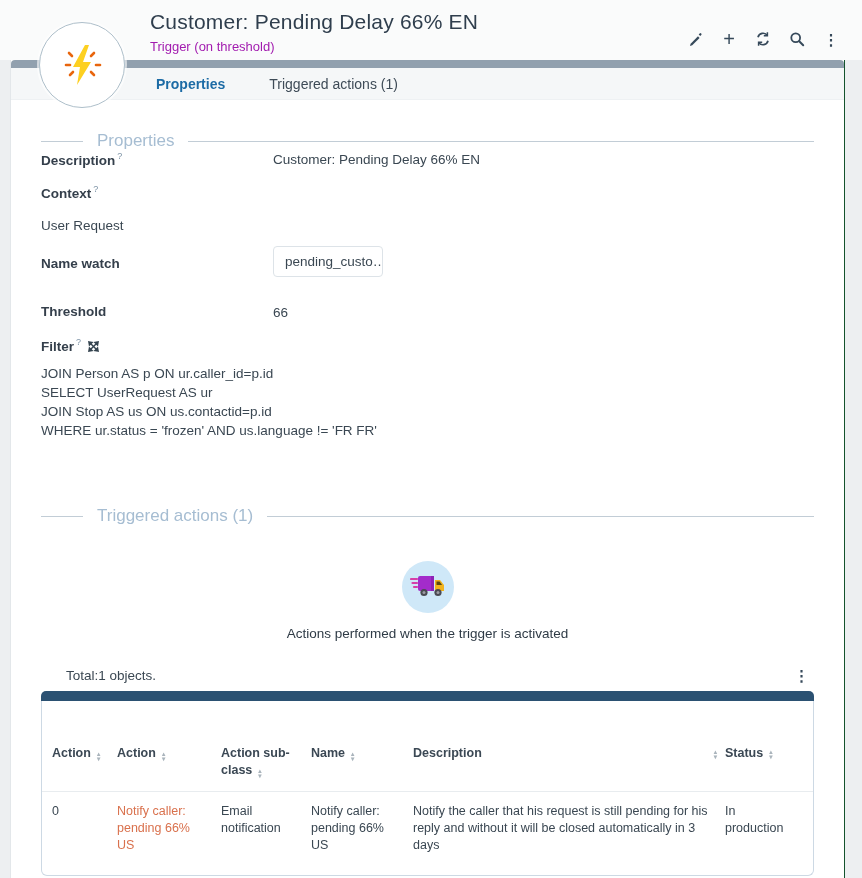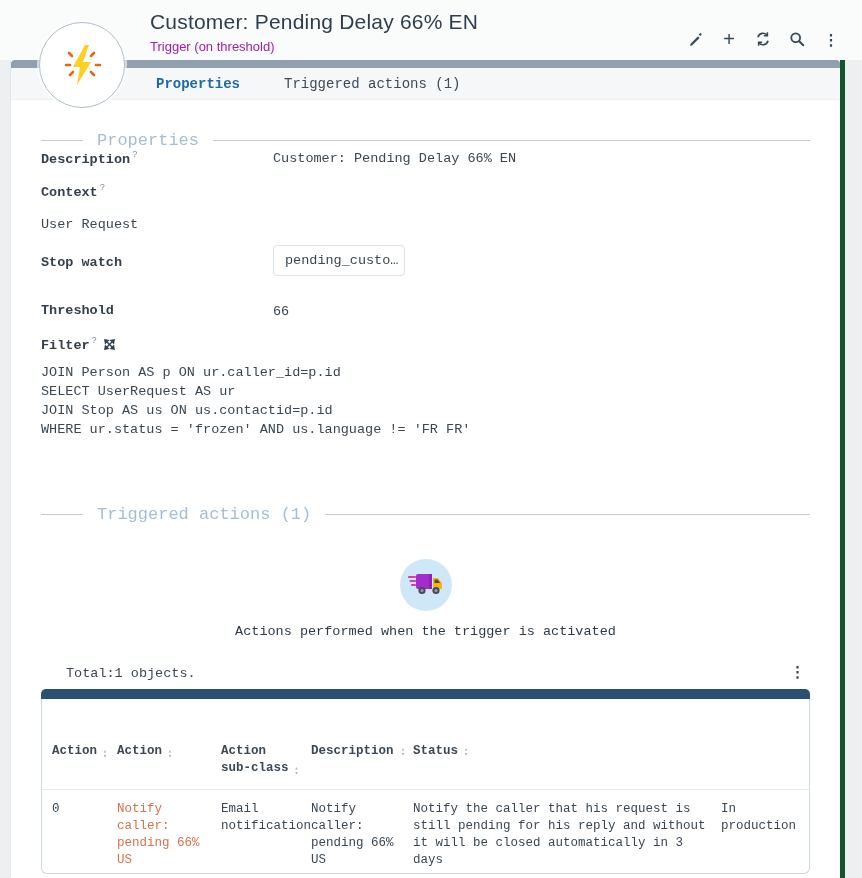--- a/index.html
+++ b/index.html
@@ -16,42 +16,42 @@
   .tb-icon svg { display:block; }
   .kebab { font-size:15px; font-weight:700; color:#36495a; line-height:1; }
 
   
   .avatar-circle { position:absolute; left:39px; top:22px; width:86px; height:86px; border-radius:50%;
       background:#fff; border:1px solid #aebfca; z-index:5; display:flex; align-items:center; justify-content:center;
       box-shadow:0 0 0 2px rgba(255,255,255,.6); }
 
   
   .panel { position:relative; margin-left:10px; width:835px; height:818px; background:#fff;
-      border-left:1px solid #e3e7ea; border-right:5px solid #14532d;font-family:Liberation Mono, monospace; }
+      border-left:1px solid #e3e7ea; border-right:1px solid #14532d; }
   .panel-topbar { height:8px; background:#91a0ae; border-radius:4px 4px 0 0; }
   .tabstrip { height:32px; background:#f5f7f8; display:flex; align-items:center; padding-left:145px; gap:44px;
       border-bottom:1px solid #eef1f3; }
   .tab { font-size:14px; color:#3e4b57; cursor:pointer; }
   .tab.active { color:#1c6ba5; font-weight:700; }
 
   .content { padding:0 30px; }
 
   
   .fieldset-legend { display:flex; align-items:center; margin-top:31px; }
   .legend-dash { width:42px; height:1px; background:#c2cdd6; margin-right:14px; }
   .legend-text { font-size:17px; color:#a6bdd2; padding:0 14px 0 0; white-space:nowrap; }
   .legend-line { flex:1; height:1px; background:#c2cdd6; }
 
   .fields { }
   .field-row { display:flex; margin-bottom:13px; min-height:20px; align-items:flex-start; }
   .field-label { width:232px; font-size:13.5px; font-weight:700; color:#343f4b; flex-shrink:0; }
   .help-sup { font-size:9px; color:#7c92a5; vertical-align:super; font-weight:400; margin-left:2px; }
   .field-value { font-size:13.5px; color:#3a4752; padding-top:1px; }
   .value-box { border:1px solid #dde3e8; border-radius:4px; padding:7px 11px; font-size:13.5px; color:#3a4752;
-      width:132px; white-space:nowrap; overflow:hidden; margin-top:-4px; background:#fff;text-align:right; }
+      width:110px; white-space:nowrap; overflow:hidden; margin-top:-4px; background:#fff; }
   .row-gap-lg { margin-bottom:22px; }
   .expand-icon { display:inline-block; margin-left:7px; vertical-align:-1px; cursor:pointer; }
 
   .query-block { margin-top:7px; font-size:13.5px; color:#3a4752; line-height:19px; }
 
   
   .ta-legend { margin-top:66px; }
   .truck-wrap { display:flex; flex-direction:column; align-items:center; margin-top:35px; }
   .truck-circle { width:52px; height:52px; border-radius:50%; background:#cfe8f8; display:flex; align-items:center; justify-content:center; }
   .ta-caption { margin-top:13px; font-size:13.5px; color:#2f3b46; text-align:center; }
@@ -144,21 +144,21 @@
       <div class="field-row">
         <div class="field-label"><span>Context</span><span class="help-sup">?</span></div>
         <div class="field-value"></div>
       </div>
 
       <div class="field-row">
         <div class="field-value">User Request</div>
       </div>
 
       <div class="field-row row-gap-lg" style="margin-bottom:27px;">
-        <div class="field-label" style="padding-top:6px;">Stop watch</div>
+        <div class="field-label" style="padding-top:6px;">Name watch</div>
         <div class="value-box">pending_custo…</div>
       </div>
 
       <div class="field-row">
         <div class="field-label">Threshold</div>
         <div class="field-value">66</div>
       </div>
 
       <div class="field-row" style="margin-bottom:2px;">
         <div class="field-label">
@@ -220,20 +220,24 @@
                 <span>▾</span>
               </span></div>
           <div class="th-cell"><span>Action</span><span class="sort-pair">
                 <span>▴</span>
                 <span>▾</span>
               </span></div>
           <div class="th-cell"><span>Action sub-class</span><span class="sort-pair">
                 <span>▴</span>
                 <span>▾</span>
               </span></div>
+          <div class="th-cell"><span>Name</span><span class="sort-pair">
+                <span>▴</span>
+                <span>▾</span>
+              </span></div>
           <div class="th-cell" style="display:flex;justify-content:space-between;">
               <span>Description</span>
               <span class="sort-pair" style="margin-top:4px;">
                 <span>▴</span>
                 <span>▾</span>
               </span>
             </div>
           <div class="th-cell" style="display:flex;">
               <span>Status</span>
               <span class="sort-pair" style="margin-top:4px;">

